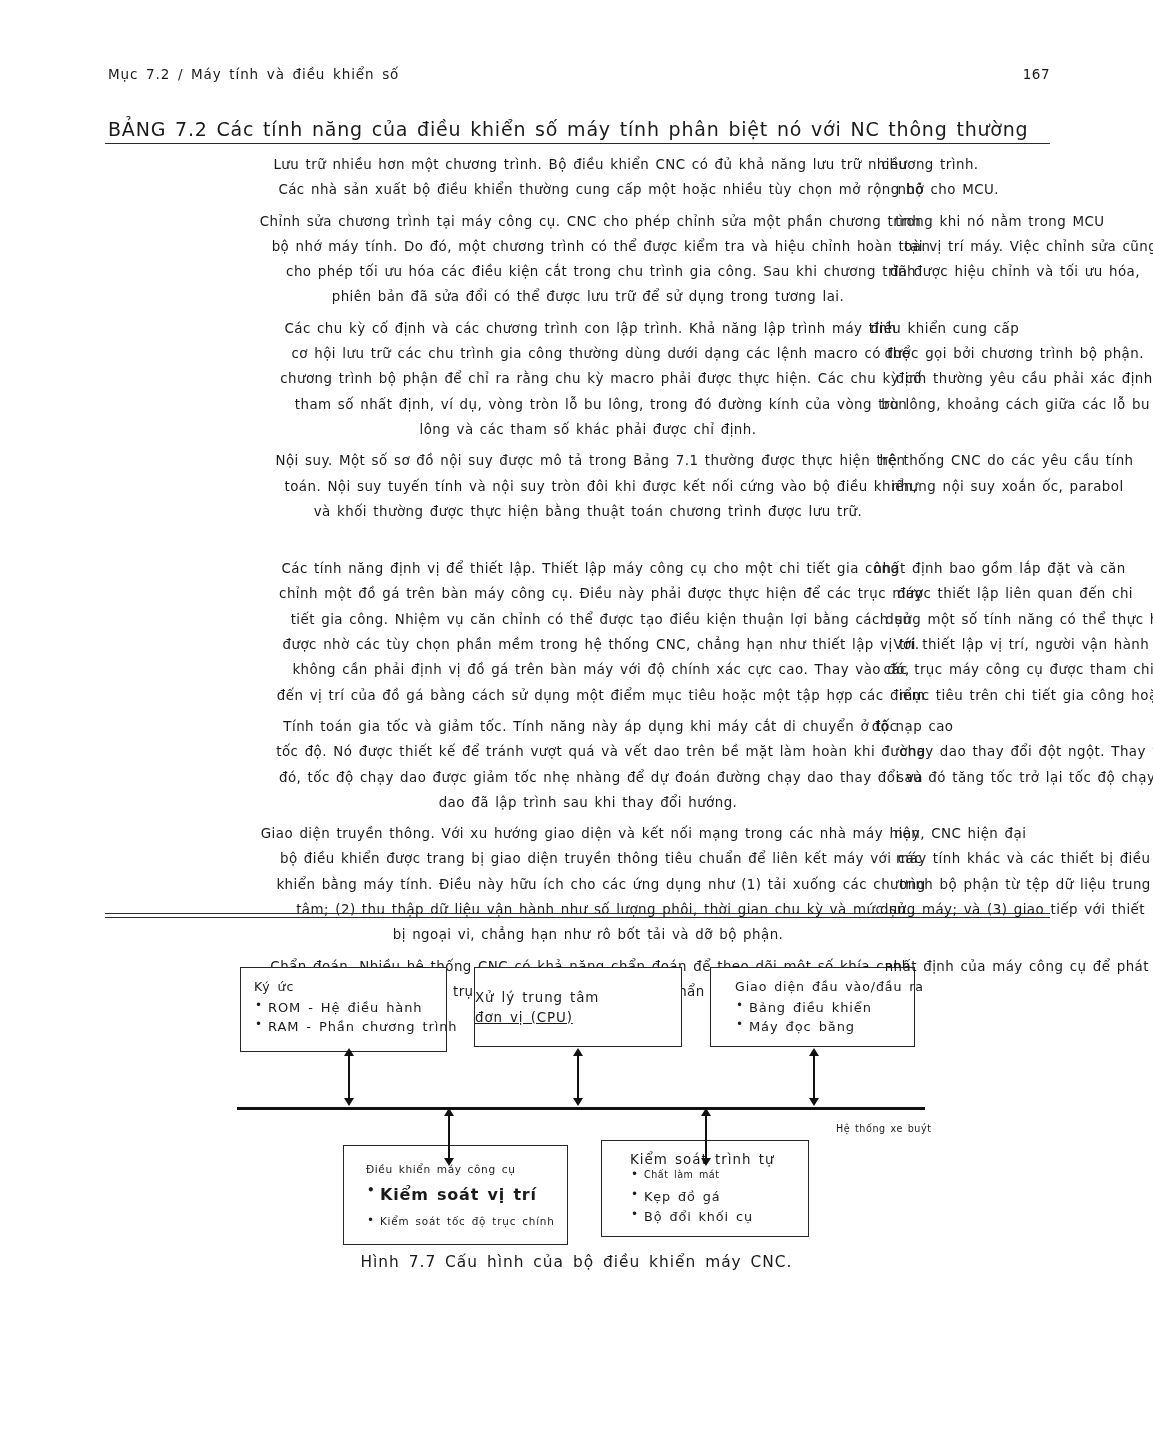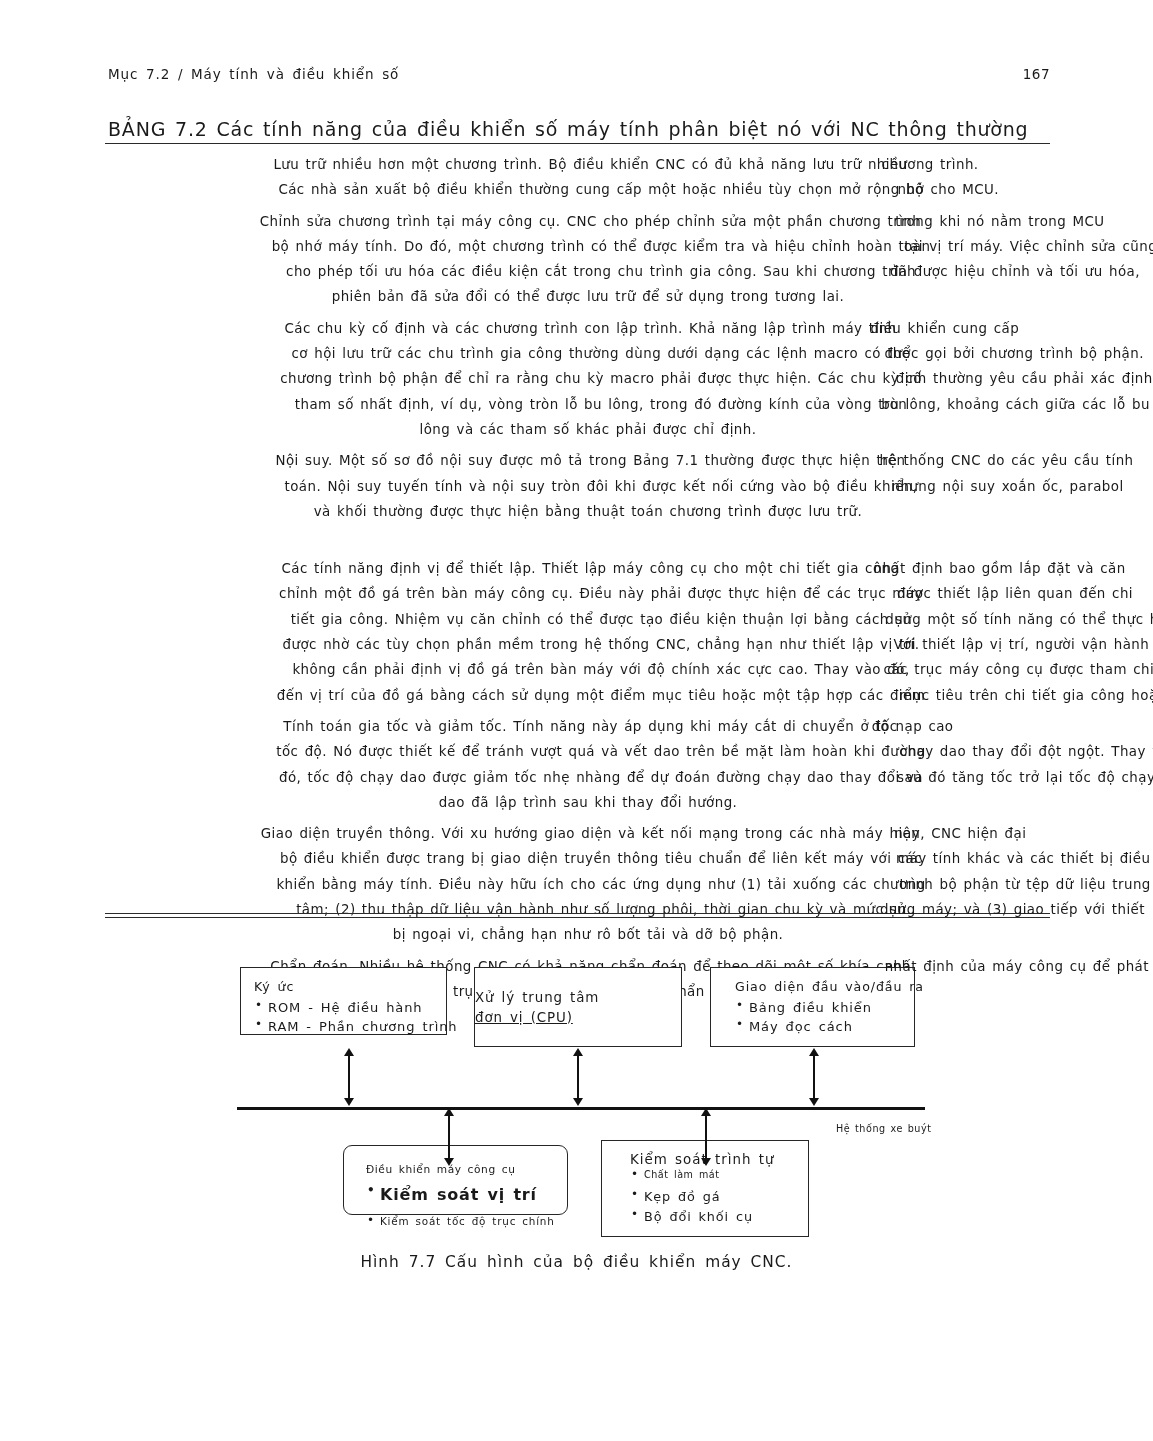--- a/index.html
+++ b/index.html
@@ -135,42 +135,42 @@
   }
   .dbox .bitem::before {
     content: "\2022";
     position: absolute;
     left: 1px;
     top: -2px;
     font-size: 12px;
   }
 
   
-  #box-memory { left: 240px; top: 27px; width: 207px; height: 68px; padding: 11px 8px 0 13px; }
+  #box-memory { left: 240px; top: 27px; width: 207px; height: 85px; padding: 11px 8px 0 13px; }
   #box-memory .btitle { margin-bottom: 6px; }
   #box-memory .bitem { margin-bottom: 4px; }
 
   
   #box-cpu { left: 474px; top: 27px; width: 208px; height: 80px; }
   #box-cpu .inner {
     height: 100%;
     display: flex;
     flex-direction: column;
     justify-content: center;
   }
   #box-cpu .btitle { margin-bottom: 5px; font-size: 13.4px; }
   #box-cpu .btitle2 { font-size: 13.4px; letter-spacing: 0.9px; word-spacing: 2px; white-space: nowrap; text-decoration: underline;}
 
   
   #box-io { left: 710px; top: 27px; width: 205px; height: 80px; padding: 11px 0 0 24px; }
   #box-io .btitle { margin-bottom: 6px; }
   #box-io .bitem { margin-bottom: 4px; }
 
   
-  #box-mtc { left: 343px; top: 205px; width: 225px; height: 70px; padding: 17px 0 0 22px; border-radius: 9px; }
+  #box-mtc { left: 343px; top: 205px; width: 225px; height: 100px; padding: 17px 0 0 22px; }
   #box-mtc .btitle { font-size: 10.6px; letter-spacing: 0.6px; margin-bottom: 10px; }
   #box-mtc .bitem { font-size: 16px; letter-spacing: 0.8px; margin-bottom: 11px; font-weight: 700;}
   #box-mtc .bitem.small { font-size: 10.4px; font-weight: 400; }
 
   
   #box-seq { left: 601px; top: 200px; width: 208px; height: 97px; padding: 11px 0 0 28px; }
   #box-seq .btitle { font-size: 13.4px; letter-spacing: 1px; margin-bottom: 2px; }
   #box-seq .bitem { font-size: 9.6px; letter-spacing: 0.5px; margin-bottom: 9px; }
   #box-seq .bitem.big { font-size: 12.8px; letter-spacing: 0.9px; margin-bottom: 5px; }
 
@@ -302,21 +302,21 @@
     <div class="dbox" id="box-cpu">
       <div class="inner">
         <div class="btitle">Xử lý trung tâm</div>
         <div class="btitle2">đơn vị (CPU)</div>
       </div>
     </div>
 
     <div class="dbox" id="box-io">
       <div class="btitle">Giao diện đầu vào/đầu ra</div>
       <div class="bitem">Bảng điều khiển</div>
-      <div class="bitem">Máy đọc cách</div>
+      <div class="bitem">Máy đọc băng</div>
     </div>
 
     <div class="dbox" id="box-mtc">
       <div class="btitle">Điều khiển máy công cụ</div>
       <div class="bitem">Kiểm soát vị trí</div>
       <div class="bitem small">Kiểm soát tốc độ trục chính</div>
     </div>
 
     <div class="dbox" id="box-seq">
       <div class="btitle">Kiểm soát trình tự</div>

